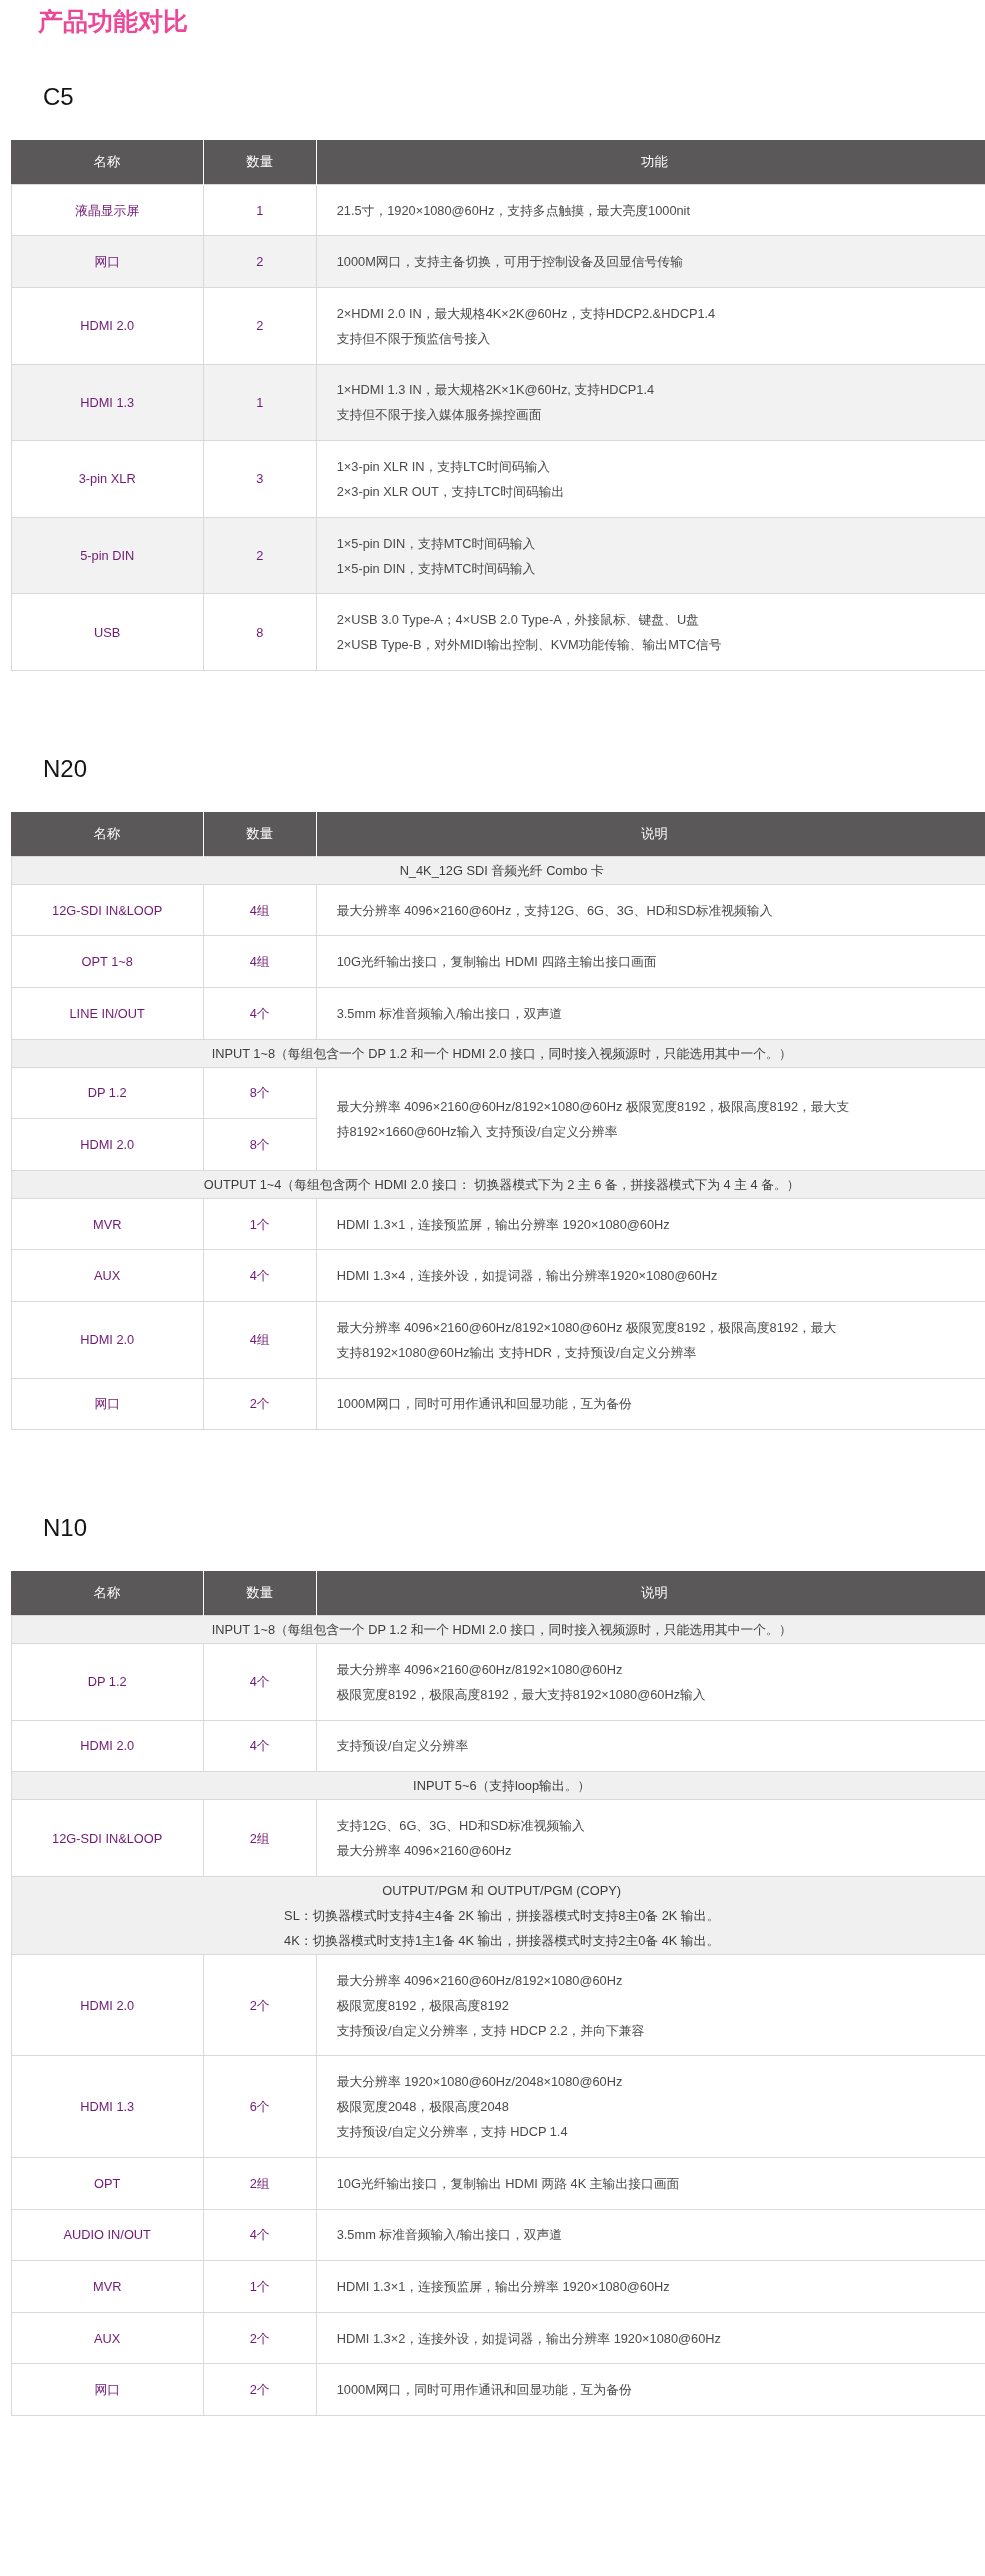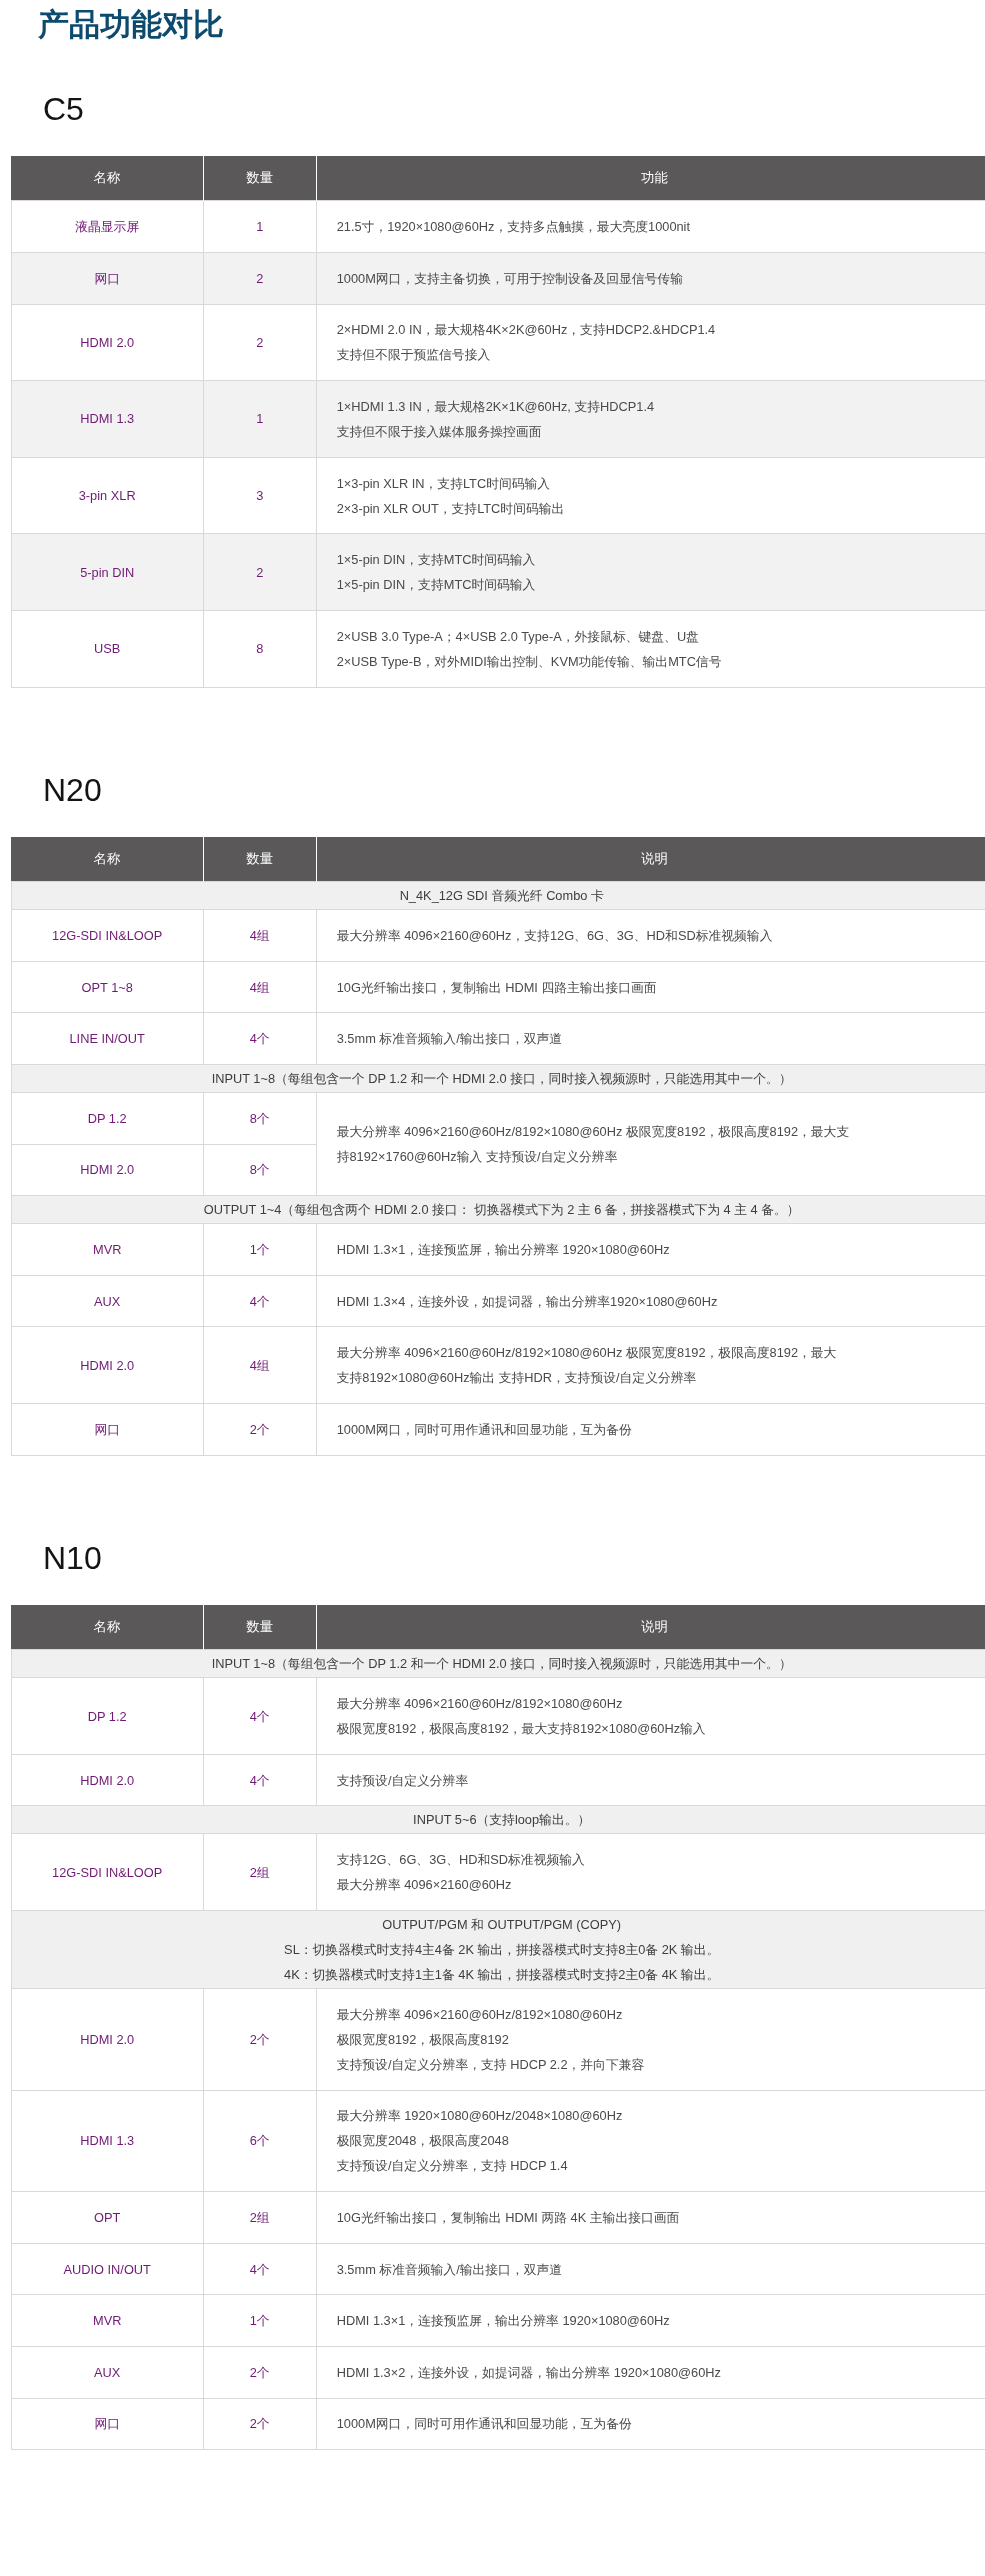--- a/index.html
+++ b/index.html
@@ -3,25 +3,25 @@
 <meta charset="utf-8">
 <style>
   html, body { margin:0; padding:0; background:#ffffff; }
   body {
     width:986px;
     font-family:"Liberation Sans","DejaVu Sans",sans-serif;
     color:#404040;
     -webkit-font-smoothing:antialiased;
   }
   .page-title {
-    font-size:31px; font-weight:700; color:#0c4a6e;
+    font-size:25px; font-weight:700; color:#ec4899;
     margin:5.4px 0 0 38px; line-height:1.3;
   }
   section h2 {
-    font-size:32px; font-weight:400; color:#141414;
+    font-size:24px; font-weight:400; color:#141414;
     margin:85px 0 0 43px; line-height:1.1;
   }
   section.first h2 { margin-top:46px; }
   table {
     border-collapse:collapse;
     width:982px;
     margin:29.5px 0 0 10.7px;
     table-layout:fixed;
   }
   col.c-name { width:192px; }
@@ -172,21 +172,21 @@
         <tr class="band">
           <td colspan="3">
             <div class="line">INPUT 1~8（每组包含一个 DP 1.2 和一个 HDMI 2.0 接口，同时接入视频源时，只能选用其中一个。）</div>
           </td>
         </tr>
         <tr>
           <td class="name">DP 1.2</td>
           <td class="qty">8个</td>
           <td class="desc center" rowspan="2">
             <div class="line">最大分辨率 4096×2160@60Hz/8192×1080@60Hz 极限宽度8192，极限高度8192，最大支</div>
-            <div class="line">持8192×1760@60Hz输入 支持预设/自定义分辨率</div>
+            <div class="line">持8192×1660@60Hz输入 支持预设/自定义分辨率</div>
           </td>
         </tr>
         <tr>
           <td class="name">HDMI 2.0</td>
           <td class="qty">8个</td>
         </tr>
         <tr class="band">
           <td colspan="3">
             <div class="line">OUTPUT 1~4（每组包含两个 HDMI 2.0 接口： 切换器模式下为 2 主 6 备，拼接器模式下为 4 主 4 备。）</div>
           </td>

